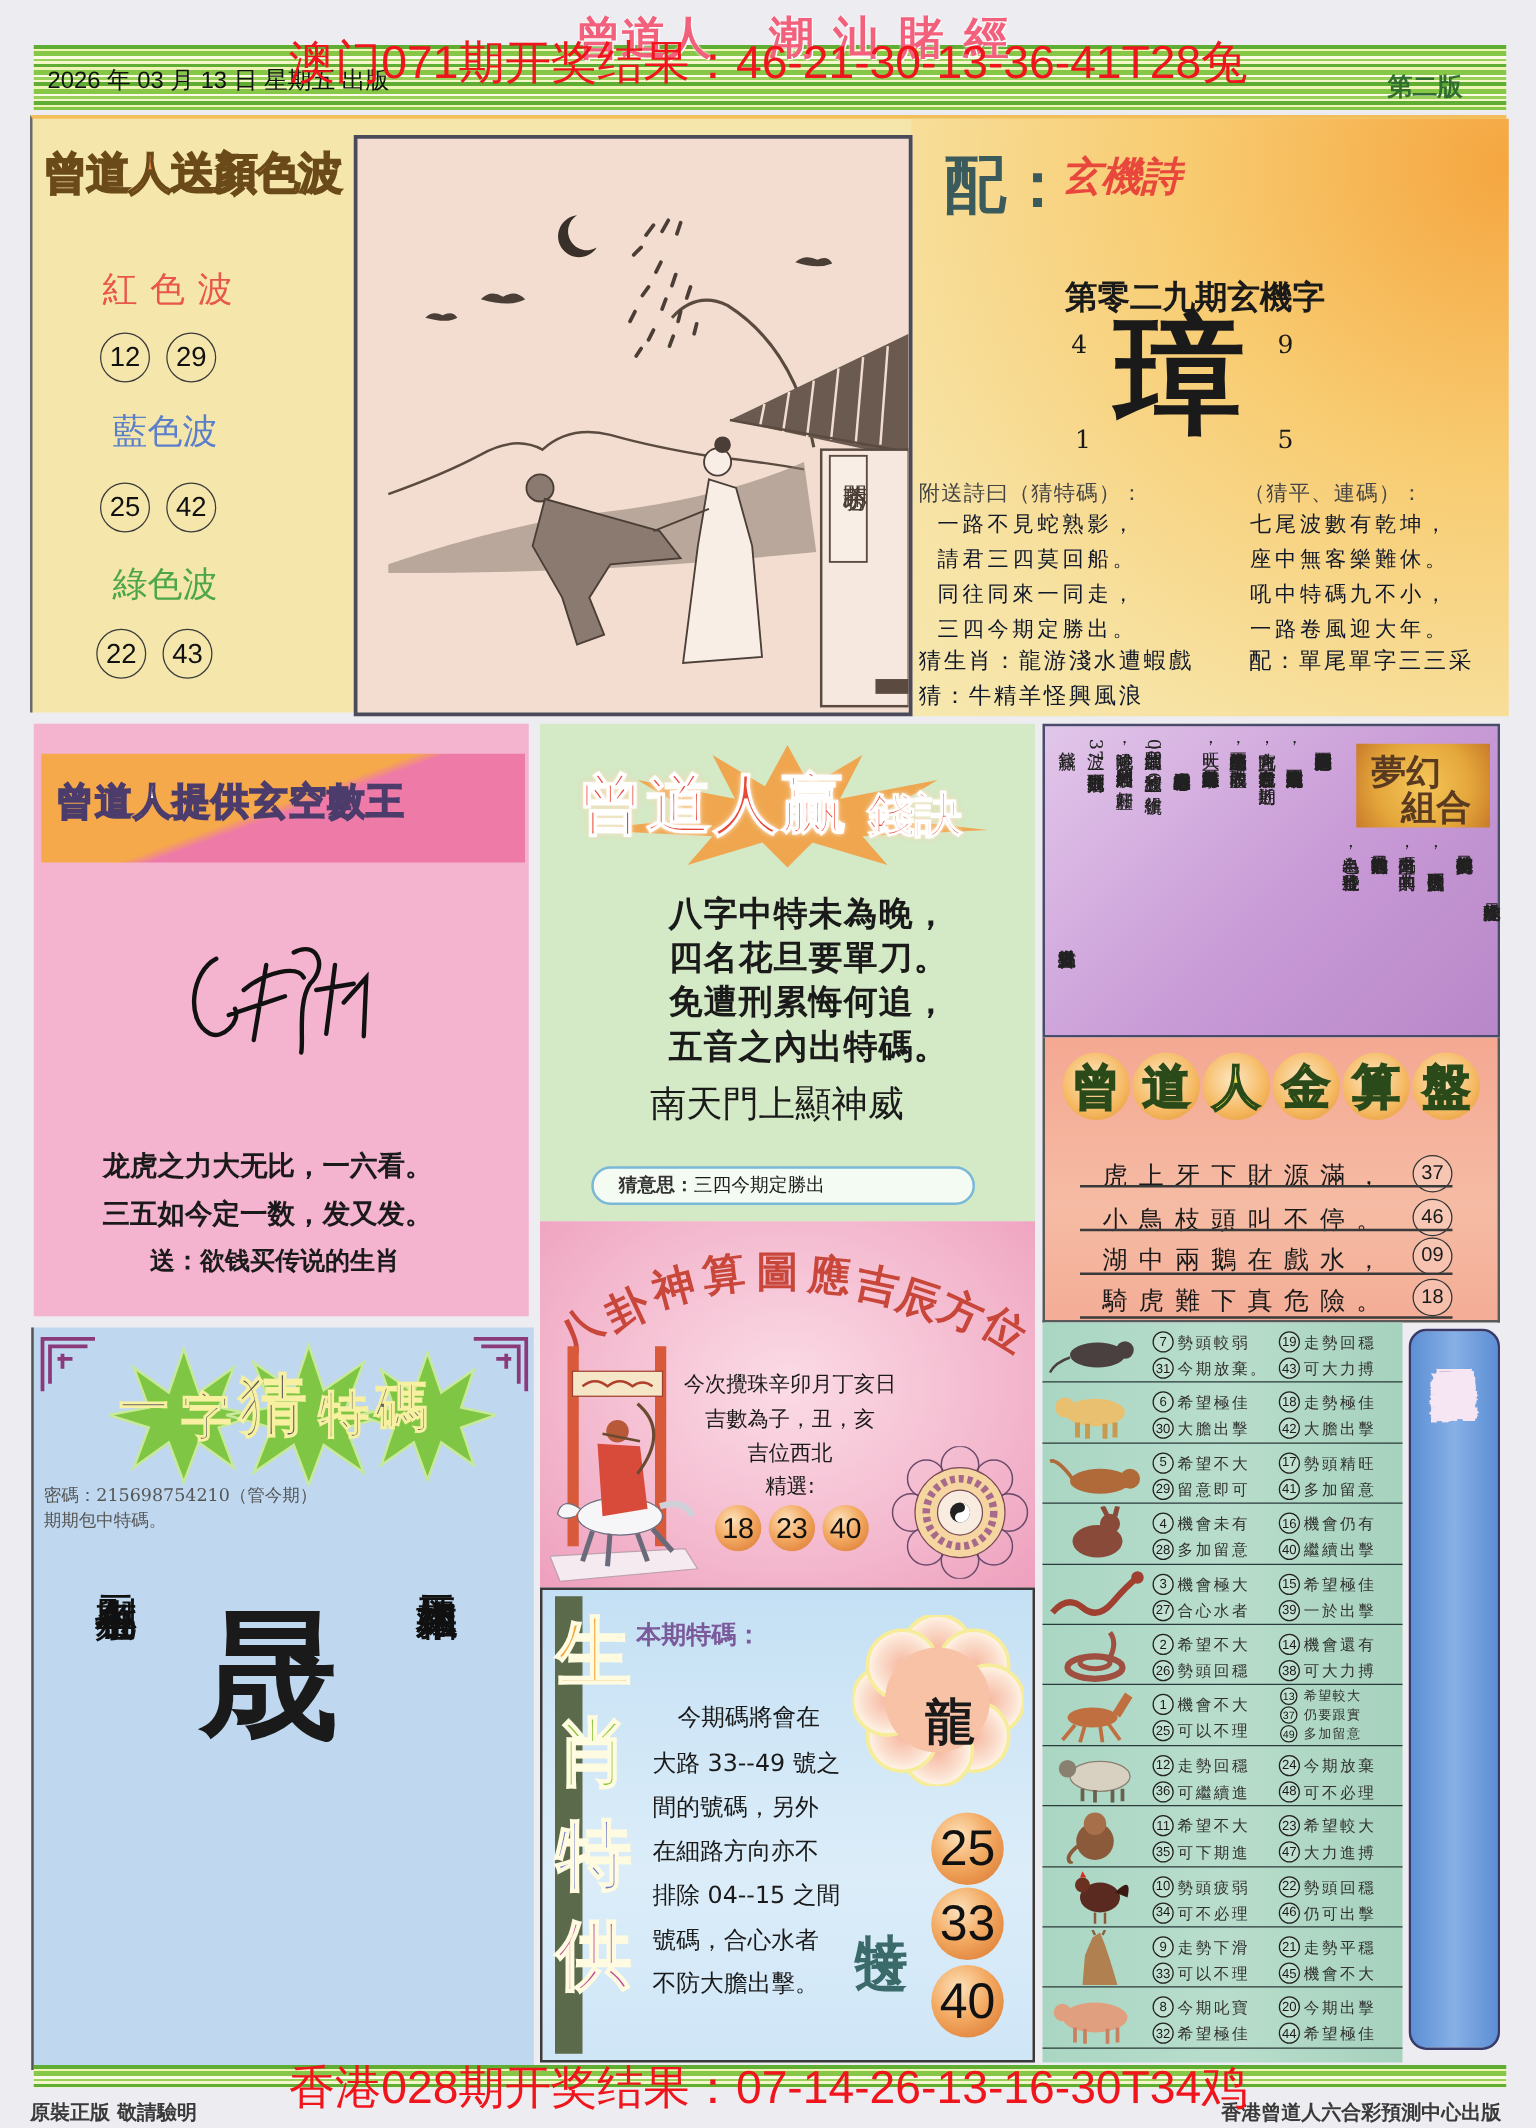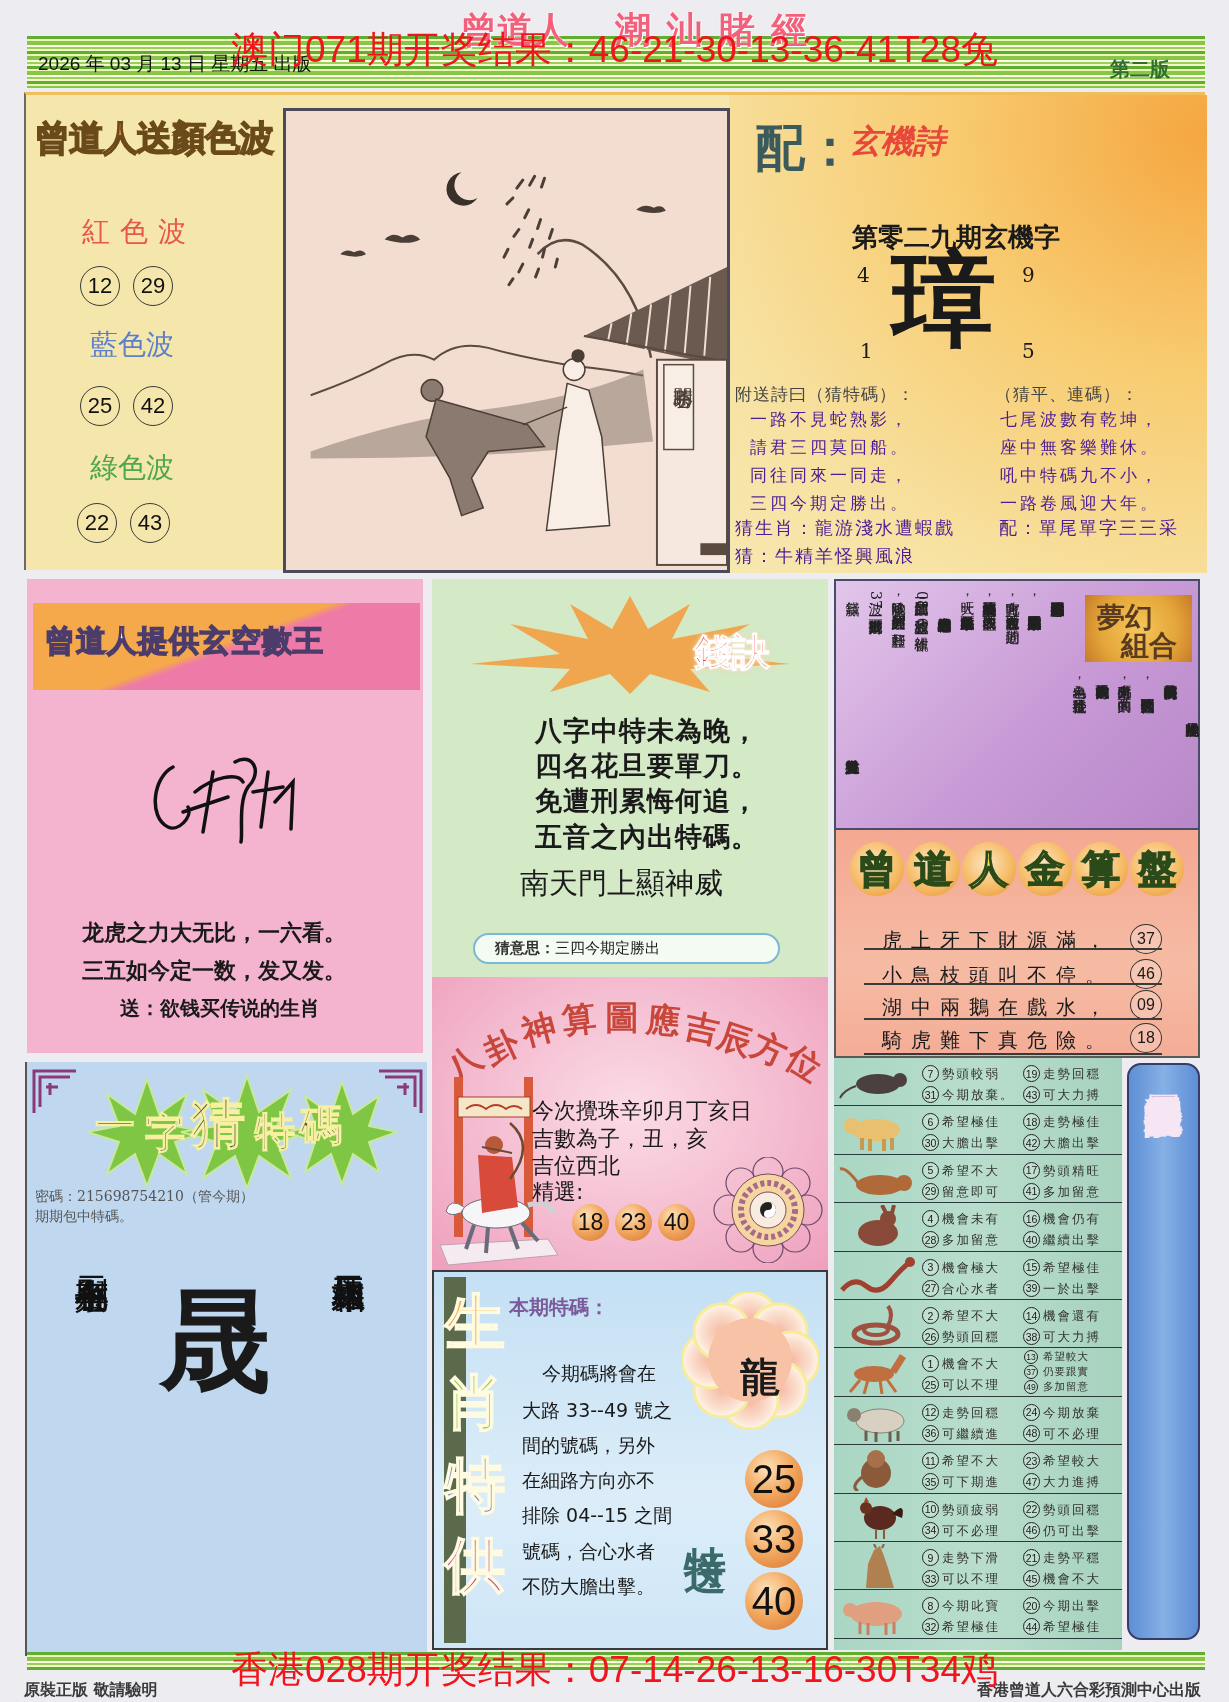--- a/index.html
+++ b/index.html
@@ -17,42 +17,42 @@
 .red-res{font-family:"Liberation Sans",sans-serif;font-size:37px;line-height:40px;color:#f0141c;white-space:nowrap;z-index:5}
 .mast{font-size:36px;font-weight:bold;color:#f2607c;text-shadow:0 0 2px #fff,1px 1px 0 #fff;white-space:nowrap}
 
 .panel-top{left:24px;top:92px;width:1181px;height:478px;background:#f5e7ab;border-left:2px solid #6a6a6a;border-top:3px solid #f2be5c}
 .top-right{left:703px;top:0;width:478px;height:478px;background:radial-gradient(ellipse at 100% 8%,#f5a640 0%,#f8cb70 38%,#f7e2a2 78%,#f6e8b0 100%)}
 .cw-title{font-size:35px;font-weight:bold;color:#f08a3a;-webkit-text-stroke:1.5px #6b4a1a;letter-spacing:-1px;white-space:nowrap}
 .cw-label{font-size:28px;white-space:nowrap}
 .illus{left:257px;top:13px;width:447px;height:465px;border:3px solid #4a4a5a;background:#f2ddd0;overflow:hidden}
 .pei{font-size:50px;font-weight:bold;color:#3b5a5c}
 .xj-red{color:#e8473c;font-weight:bold;font-style:italic;white-space:nowrap}
-.poem{font-size:17px;letter-spacing:3px;color:#4c1d95;white-space:nowrap}
+.poem{font-size:17px;letter-spacing:3px;color:#0f172a;white-space:nowrap}
 
 .panel-pink{left:27px;top:579px;width:396px;height:474px;background:#f4b3ce}
 .xk-banner{left:6px;top:24px;width:387px;height:87px;background:linear-gradient(160deg,#f6a94a 0%,#f6a94a 48%,#ee7aa8 52%,#ee7aa8 100%)}
 .xk-title{font-size:30px;font-weight:bold;color:#fff;-webkit-text-stroke:1.5px #4c3c6c;white-space:nowrap;letter-spacing:1px}
 .xk-line{font-size:22px;font-weight:bold;white-space:nowrap}
 .panel-green{left:432px;top:579px;width:396px;height:398px;background:#d4e9c6}
 .win-t{font-weight:bold;color:#e8483a;-webkit-text-stroke:1px #fff;text-shadow:0 0 3px #fff,0 0 6px #fbd0a0;white-space:nowrap}
 .win-line{font-size:27px;font-weight:bold;white-space:nowrap;letter-spacing:1px}
 .hint-box{left:41px;top:354px;width:307px;height:31px;border:2px solid #7ab8d8;border-radius:16px;background:#f4fbf2;display:flex;align-items:center;padding-left:20px;font-size:15px;white-space:nowrap}
 .panel-purple{left:834px;top:579px;width:366px;height:251px;border:2px solid #4a4a6a;background:linear-gradient(135deg,#e2c6ea 0%,#c89ad6 55%,#b887c8 100%)}
 .dc-badge{left:249px;top:14px;width:107px;height:67px;background:radial-gradient(circle at 50% 50%,#f6c65a 0%,#e4a63a 60%,#c87a2a 100%)}
 .dc-badge span{position:absolute;font-size:28px;font-weight:bold;color:#5a3a20;white-space:nowrap}
 .vcol{position:absolute;font-size:14px;line-height:14px;width:14px;color:#222}
 .panel-abacus{left:834px;top:830px;width:366px;height:228px;border:2px solid #5a5a5a;border-top:none;background:linear-gradient(180deg,#f4a892 0%,#f6bba4 60%,#f4ad96 100%)}
 .ab-circ{position:absolute;top:12px;width:54px;height:54px;border-radius:50%;background:radial-gradient(circle at 45% 40%,#fde7c0 0%,#f5b860 60%,#e0902e 100%);display:flex;align-items:center;justify-content:center;font-size:38px;font-weight:bold;color:#f4e44a;-webkit-text-stroke:1.5px #2a4a1a}
 .ab-line{position:absolute;left:46px;font-size:20px;letter-spacing:9px;white-space:nowrap}
 .ab-rule{position:absolute;left:28px;width:298px;height:2px;background:#3a3a3a}
 .ab-num{position:absolute;left:294px;width:32px;height:30px;border:1.5px solid #333;border-radius:50%;display:flex;align-items:center;justify-content:center;font-size:16px;font-family:"Liberation Sans",sans-serif;background:rgba(255,255,255,.2)}
 .panel-bagua{left:432px;top:977px;width:396px;height:293px;background:radial-gradient(ellipse at 50% 45%,#fbdbe6 0%,#f3b6cc 65%,#ee9fbd 100%)}
 .bg-ch{position:absolute;font-size:34px;color:#c8473a;font-weight:bold}
-.bg-line{position:absolute;left:100px;width:200px;font-size:22px;white-space:nowrap}
+.bg-line{position:absolute;left:100px;width:200px;text-align:center;font-size:17px;white-space:nowrap}
 
 .panel-blue{left:25px;top:1062px;width:402px;height:594px;background:#bfd8ef;border-left:2px solid #555}
 .oc-ch{position:absolute;font-weight:bold;color:#5a5a5a;-webkit-text-stroke:1px #f6f0a0}
 .oc-small{position:absolute;font-size:14px;color:#555;white-space:nowrap}
 .oc-verse{position:absolute;font-size:34px;line-height:37px;color:#111}
 .four-box{left:92px;top:453px;width:210px;height:130px;border-radius:14px;border:1px solid #5a8ac0;background:linear-gradient(180deg,#a6cff0 0%,#86bde8 100%)}
 .four-ball{position:absolute;top:53px;width:36px;height:48px;border-radius:50%;border:1.5px solid #333;background:radial-gradient(circle at 45% 40%,#fff590 0%,#f6e21a 70%,#e0c400 100%);display:flex;align-items:center;justify-content:center;font-size:23px;color:#111}
 .panel-zs{left:432px;top:1270px;width:396px;height:380px;border:2px solid #3a3a3a;background:linear-gradient(180deg,#c4e0f4 0%,#dcedf9 60%,#cfe6f7 100%)}
 .zs-ch{position:absolute;left:11px;font-size:60px;font-weight:bold;line-height:64px;-webkit-text-stroke:1.5px #fffbe0}
 .zs-par{position:absolute;left:88px;font-size:19px;white-space:nowrap;color:#1a1a1a}
@@ -157,20 +157,21 @@
   </svg>
   <div class="a xk-line serif" style="left:55px;top:339px">龙虎之力大无比，一六看。</div>
   <div class="a xk-line serif" style="left:55px;top:377px">三五如今定一数，发又发。</div>
   <div class="a xk-line serif" style="left:93px;top:416px;font-size:20px">送：欲钱买传说的生肖</div>
 </section>
 
 <section class="a panel-green">
   <svg class="a" style="left:18px;top:15px" width="360" height="100" viewBox="0 0 360 100">
     <polygon points="180,2 198,35 240,10 222,45 300,30 250,60 340,70 240,75 260,98 200,80 180,100 160,80 100,98 120,75 20,70 110,60 60,30 138,45 120,10 162,35" fill="#f39a3a" opacity=".85"></polygon>
   </svg>
+  <div class="a win-t" style="left:31px;top:30px;font-size:52px;letter-spacing:2px">曾道人贏</div>
   <div class="a win-t" style="left:262px;top:48px;font-size:38px">錢訣</div>
   <div class="a win-line serif" style="left:103px;top:134px">八字中特未為晚，</div>
   <div class="a win-line serif" style="left:103px;top:169px">四名花旦要單刀。</div>
   <div class="a win-line serif" style="left:103px;top:204px">免遭刑累悔何追，</div>
   <div class="a win-line serif" style="left:103px;top:240px">五音之內出特碼。</div>
   <div class="a serif nw" style="left:88px;top:285px;font-size:29px">南天門上顯神威</div>
   <div class="a hint-box">
     <span style="font-weight:bold;color:#333">猜意思：</span>
     <span class="serif">三四今期定勝出</span>
   </div>

